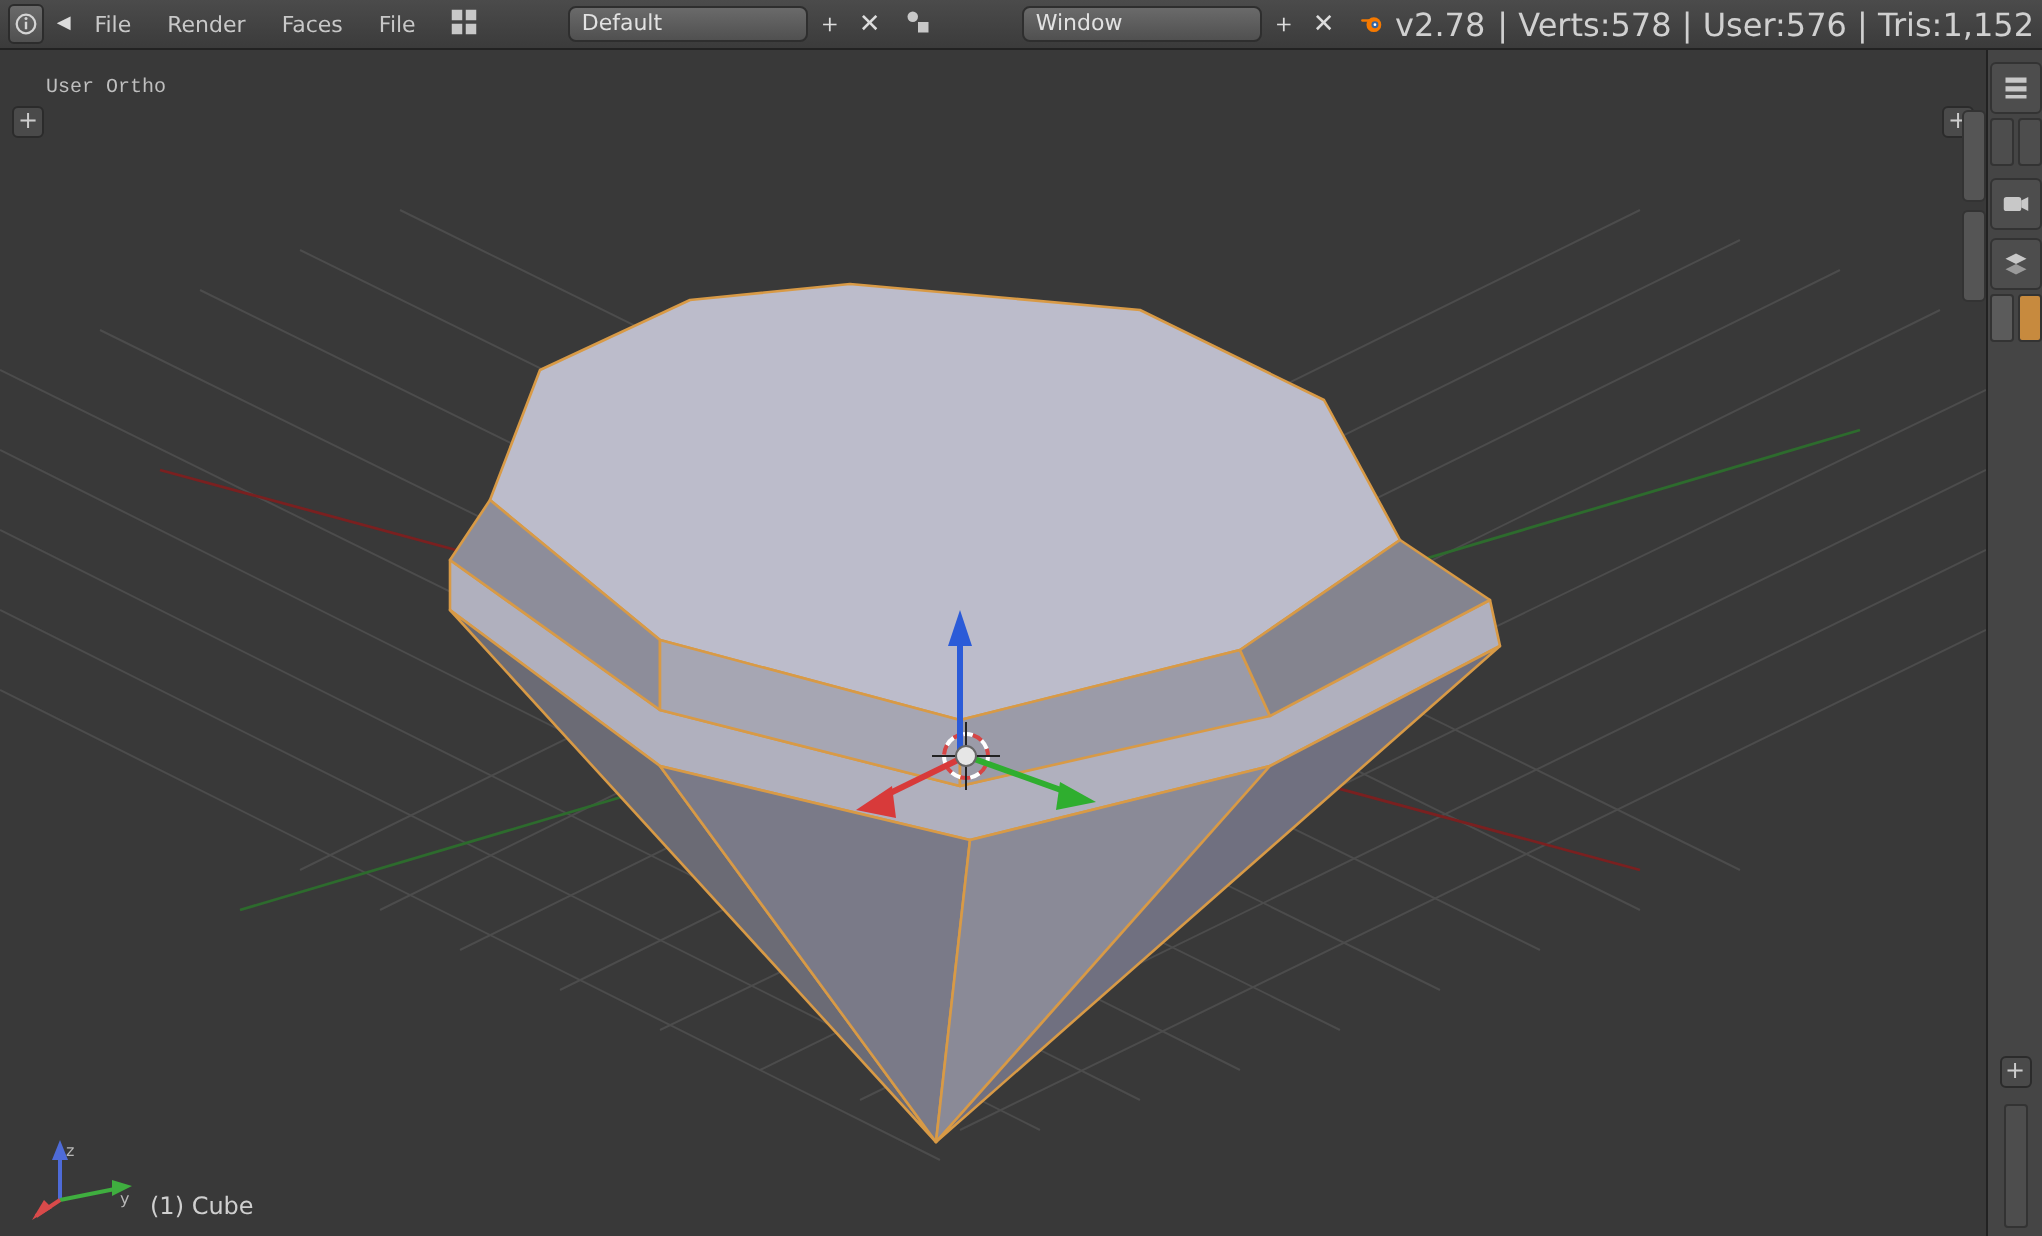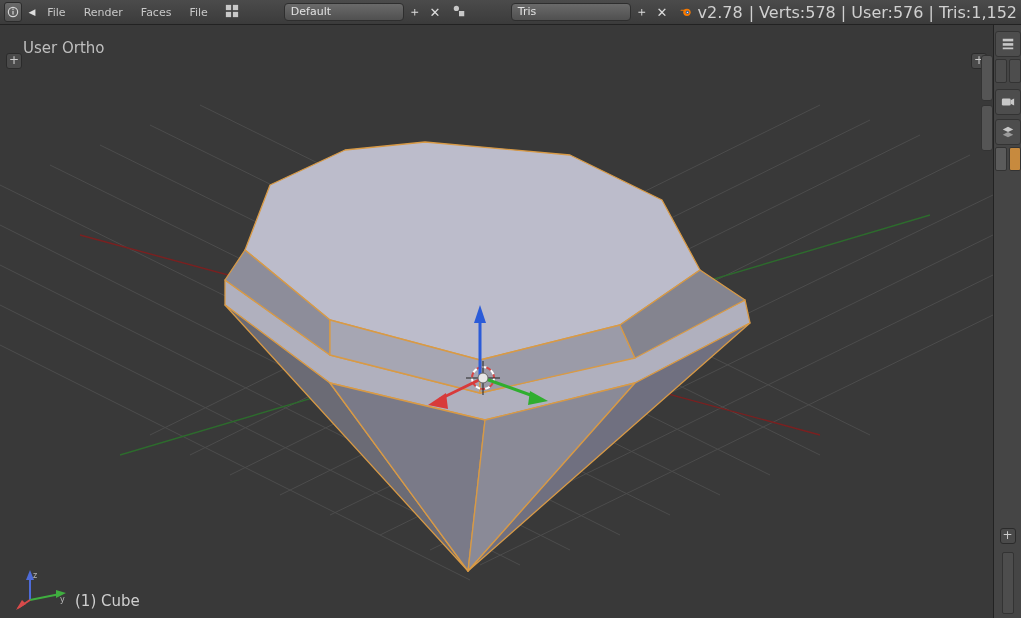--- a/index.html
+++ b/index.html
@@ -140,39 +140,40 @@
   .props-strip .mini {
     width:10px; height:22px;
     background:#4d4d4d; border:1px solid #333; border-radius:2px;
   }
 
   
   .overlay-label {
     position: absolute;
     left: 23px; top: 14px;
     color: #bfbfbf;
-    font-size: 15px;
+    font-size: 10px;
+    font-family: Liberation Mono, monospace;
   }
   .corner-plus {
     position: absolute;
     width: 14px; height: 14px;
     background: #4a4a4a;
     border: 1px solid #2b2b2b;
     border-radius: 3px;
     color: #ccc;
     font-size: 12px;
     line-height: 12px;
     text-align: center;
   }
   .obj-label {
     position: absolute;
     left: 75px;
     bottom: 8px;
     color: #cfcfcf;
-    font-size: 15px;
+    font-size: 12px;
   }
   .axis-mini {
     position: absolute;
     left: 16px;
     bottom: 8px;
     width: 50px;
     height: 40px;
   }
   .drag-handle-right {
     position:absolute;
@@ -229,21 +230,21 @@
     <span class="mini-btn">✕</span>
   </div>
 
   <div class="field-wrap">
     <span class="grip-icon" style="padding:0 4px;">
       <svg viewBox="0 0 16 16">
           <circle cx="5" cy="5" r="3" fill="#c8c8c8"></circle>
           <rect x="8" y="8" width="6" height="6" fill="#c8c8c8"></rect>
         </svg>
     </span>
-    <div class="field">Tris</div>
+    <div class="field">Window</div>
     <span class="mini-btn">＋</span>
     <span class="mini-btn">✕</span>
   </div>
 
 
   <span class="blender-logo">
     <svg viewBox="0 0 24 24">
       <circle cx="15" cy="12" r="7" fill="#f57900"></circle>
       <circle cx="16" cy="12" r="3.3" fill="#3465a4"></circle>
       <circle cx="16" cy="12" r="1.3" fill="#fff"></circle>

